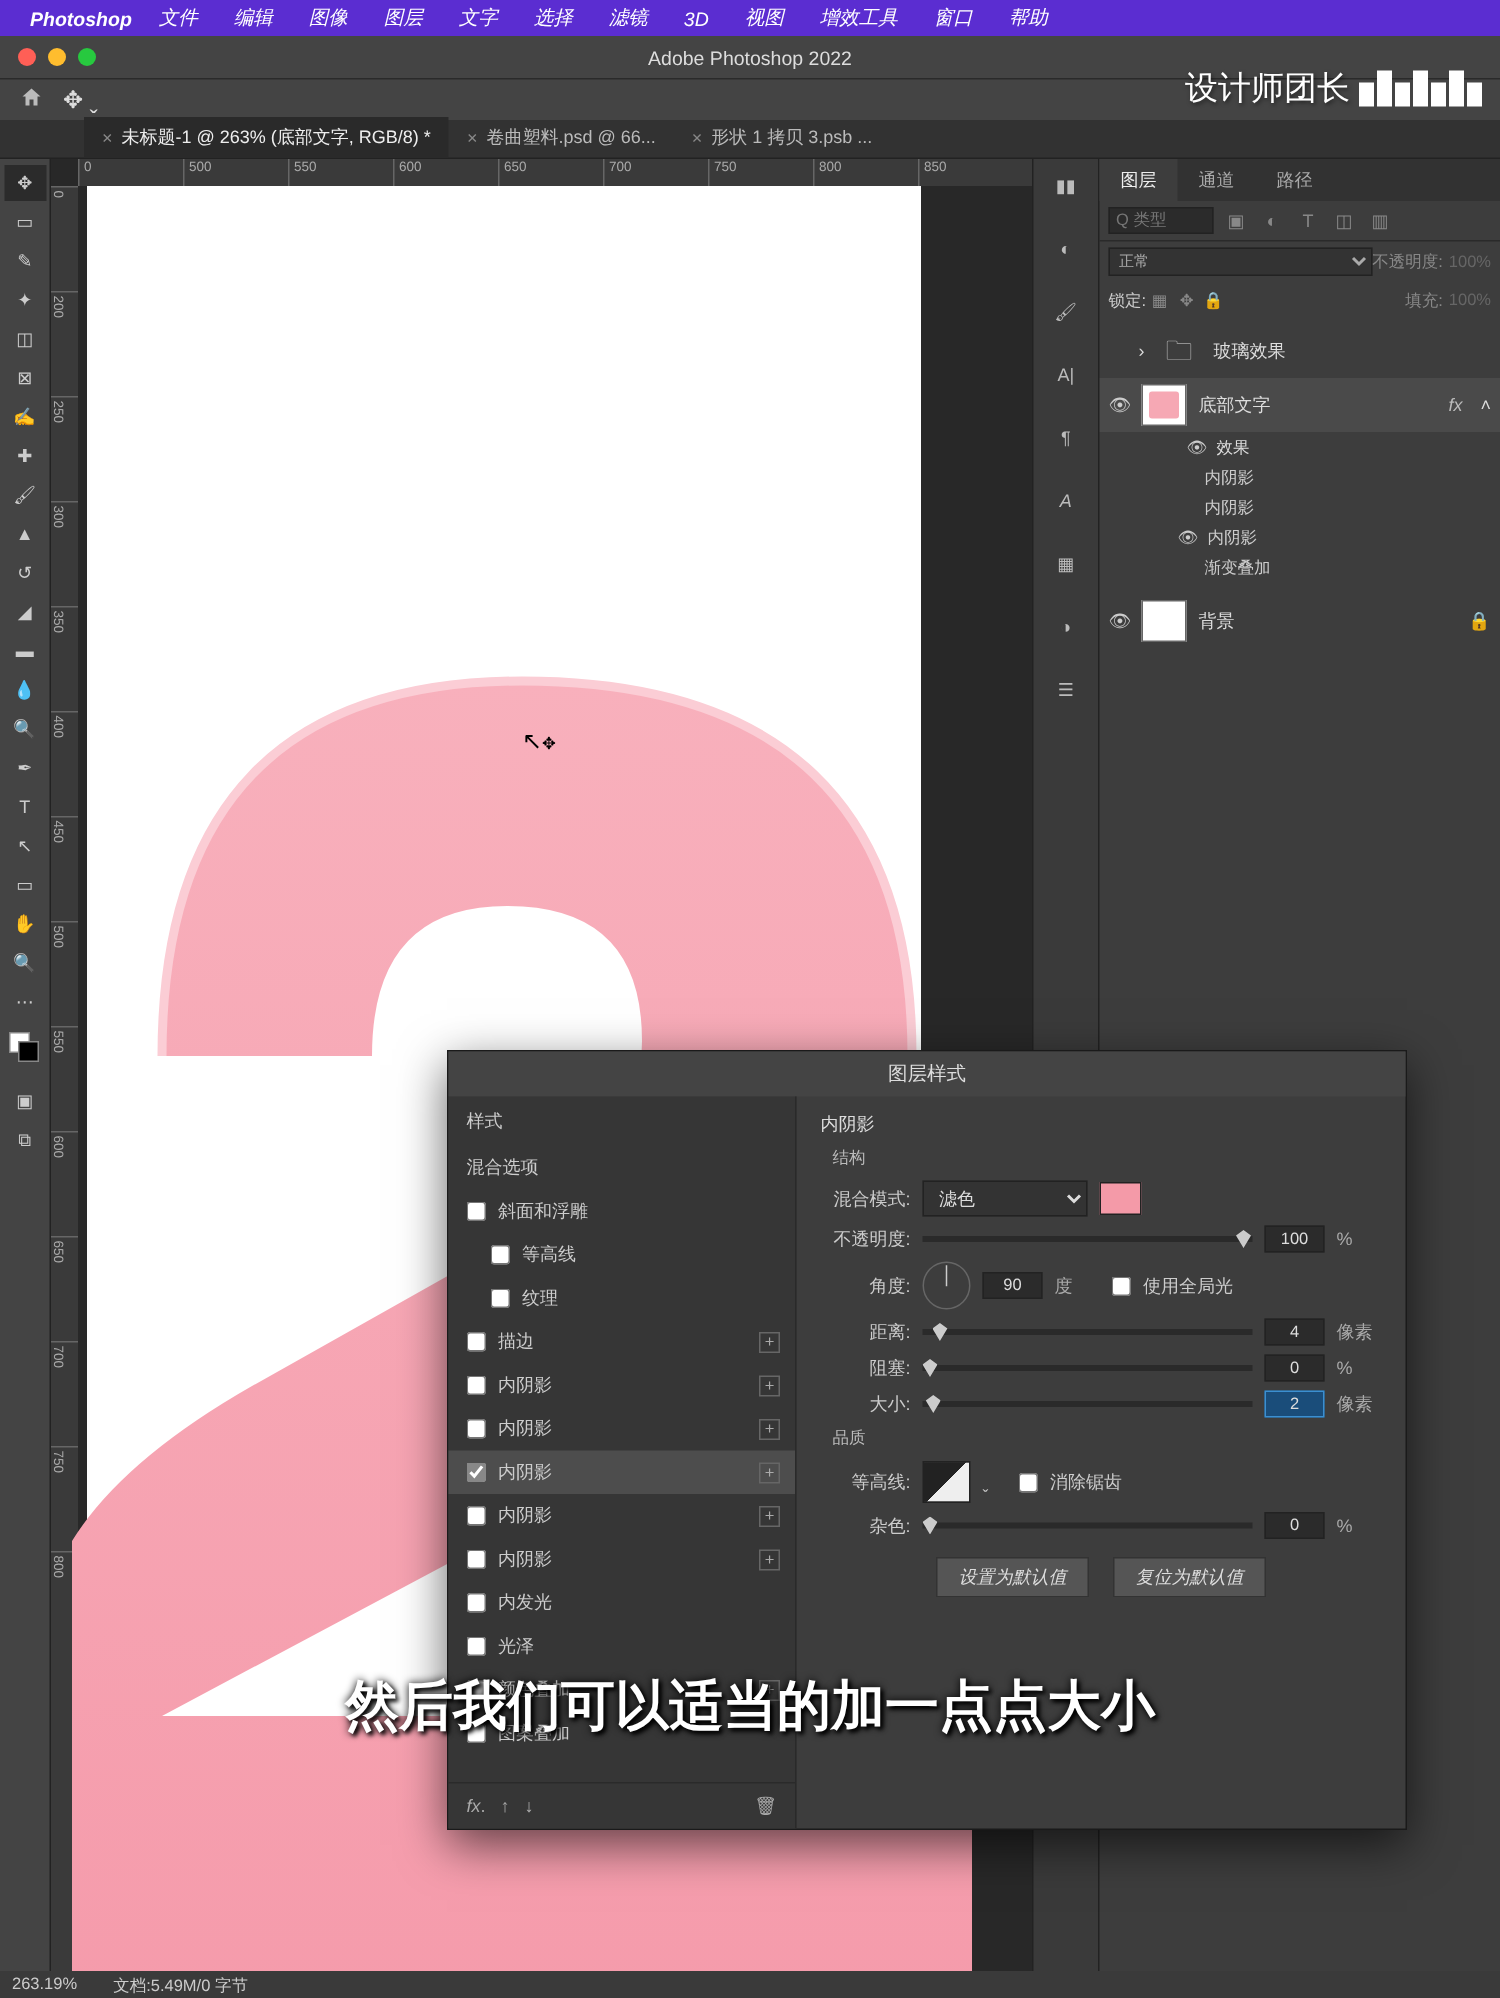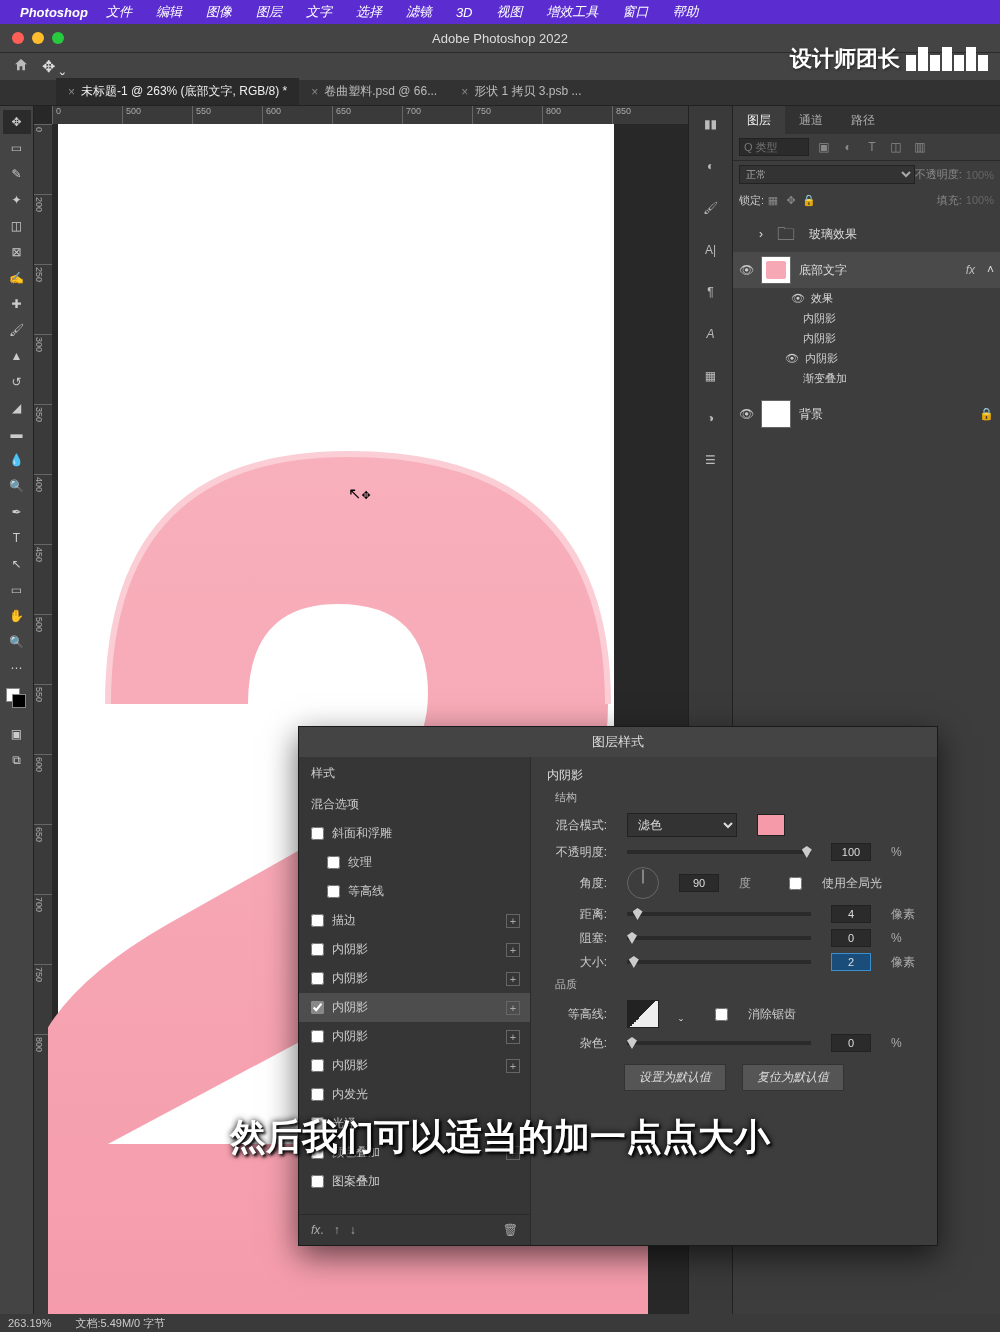--- a/index.html
+++ b/index.html
@@ -65,56 +65,56 @@
 .layer { display: flex; align-items: center; padding: 4px 6px; gap: 8px; font-size: 12px; color: #ddd; }
 .layer.group { padding-left: 26px; }
 .layer.sel { background: #4a4a4a; }
 .eye { width: 14px; color: #ccc; text-align: center; }
 .thumb { width: 30px; height: 28px; background: #fff; border: 1px solid #666; position: relative; }
 .thumb.folder { background: none; border: none; color: #aaa; font-size: 18px; line-height: 28px; text-align: center; }
 .fx-row { padding-left: 70px; font-size: 11px; color: #ccc; display: flex; align-items: center; gap: 6px; height: 20px; }
 .fx-label { padding-left: 58px; font-size: 11px; color: #ddd; display: flex; align-items: center; gap: 6px; height: 20px; }
 
 
-.dialog { position: absolute; left: 298px; top: 726px; width: 640px; height: 520px; background: #3d3d3d; border: 1px solid #1a1a1a; box-shadow: 0 10px 30px rgba(0,0,0,0.6); display: flex; flex-direction: column; }
+.dialog { position: absolute; left: 298px; top: 700px; width: 640px; height: 520px; background: #3d3d3d; border: 1px solid #1a1a1a; box-shadow: 0 10px 30px rgba(0,0,0,0.6); display: flex; flex-direction: column; }
 .dlg-title { text-align: center; padding: 6px; font-size: 13px; color: #ddd; background: #444; }
 .dlg-body { flex: 1; display: flex; }
 .dlg-left { width: 232px; background: #363636; border-right: 1px solid #2a2a2a; display: flex; flex-direction: column; }
 .dlg-left .hdr { padding: 8px 12px; font-size: 12px; color: #ccc; }
 .style-item { display: flex; align-items: center; padding: 6px 12px; font-size: 12px; color: #ccc; gap: 8px; position: relative; }
 .style-item.sub { padding-left: 28px; }
 .style-item.sel { background: #4d4d4d; }
 .style-item input[type=checkbox] { accent-color: #888; }
 .plus { position: absolute; right: 10px; color: #aaa; border: 1px solid #666; width: 14px; height: 14px; line-height: 12px; text-align: center; font-size: 11px; }
 .dlg-left-foot { margin-top: auto; padding: 8px 12px; display: flex; gap: 10px; color: #aaa; border-top: 1px solid #2a2a2a; }
 
 .dlg-right { flex: 1; padding: 10px 16px; font-size: 12px; color: #ccc; }
 .sect-title { font-size: 12px; color: #ddd; margin-bottom: 6px; }
 .sect-sub { font-size: 11px; color: #bbb; margin: 4px 0 8px 8px; }
-.form-row { display: flex; align-items: center; margin: 6px 0; gap: 20px; }
+.form-row { display: flex; align-items: center; margin: 6px 0; gap: 8px; }
 .form-row .flbl { width: 60px; text-align: right; color: #ccc; }
 .form-row select { background: #333; border: 1px solid #222; color: #ddd; padding: 3px 6px; width: 110px; font-size: 12px; }
 .swatch { width: 28px; height: 22px; background: #f49aa8; border: 1px solid #222; }
 .slider { flex: 1; height: 4px; background: #2a2a2a; position: relative; }
 .slider .knob { position: absolute; top: -4px; width: 10px; height: 12px; background: #ccc; clip-path: polygon(50% 100%, 0 30%, 100% 30%, 50% 100%, 50% 0, 0 30%, 100% 30%, 50% 0); }
 .numfield { width: 40px; background: #2b2b2b; border: 1px solid #222; color: #ddd; padding: 2px 4px; text-align: center; font-size: 11px; }
 .numfield.edit { background: #1a4d7a; border-color: #3b8fd1; }
 .unit { color: #aaa; width: 30px; }
 .angle-dial { width: 32px; height: 32px; border: 1px solid #666; border-radius: 50%; position: relative; }
 .angle-dial::after { content: ''; position: absolute; top: 50%; left: 50%; width: 14px; height: 1px; background: #ccc; transform-origin: left; transform: rotate(-90deg); }
 .contour { width: 32px; height: 28px; background: linear-gradient(135deg, #222 50%, #eee 50%); border: 1px solid #222; }
 .btn { background: #555; border: 1px solid #333; color: #ddd; padding: 4px 14px; font-size: 12px; font-style: italic; }
 .btn-row { display: flex; gap: 16px; justify-content: center; margin-top: 12px; }
 
 
 .subtitle { position: absolute; bottom: 170px; left: 50%; transform: translateX(-50%); font-size: 36px; font-weight: 600; color: #fff; text-shadow: 0 0 6px #000, 2px 2px 3px #000; white-space: nowrap; z-index: 50; }
 
 
 .watermark { position: absolute; top: 44px; right: 12px; display: flex; gap: 6px; align-items: center; z-index: 40; }
-.wm-text { color: #fff; font-size: 22px; font-weight: 700; text-shadow: 1px 1px 3px rgba(0,0,0,.5); }
+.wm-text { color: #fff; font-size: 22px; font-weight: 400; text-shadow: 1px 1px 3px rgba(0,0,0,.5); }
 .wm-logo { display:flex; gap:2px; align-items:flex-end; }
 .wm-bar { width: 10px; background: #fff; }
 
 .statusbar { position: absolute; bottom: 0; left: 0; right: 0; height: 18px; background: #3a3a3a; display: flex; align-items: center; padding: 0 8px; gap: 24px; font-size: 11px; color: #ccc; }
 </style>
 </head>
 <body>
 
 <div class="menubar">
   <span class="apple"></span>
@@ -328,25 +328,25 @@
   <div class="dlg-body">
     <div class="dlg-left">
       <div class="hdr">样式</div>
       <div class="style-item">混合选项</div>
       <div class="style-item">
           <input type="checkbox" style="">
           <span>斜面和浮雕</span>
         </div>
       <div class="style-item sub">
           <input type="checkbox" style="">
+          <span>等高线</span>
+        </div>
+      <div class="style-item sub">
+          <input type="checkbox" style="">
           <span>纹理</span>
-        </div>
-      <div class="style-item sub">
-          <input type="checkbox" style="">
-          <span>等高线</span>
         </div>
       <div class="style-item">
           <input type="checkbox" style="">
           <span>描边</span>
           <span class="plus">+</span>
         </div>
       <div class="style-item">
           <input type="checkbox" style="">
           <span>内阴影</span>
           <span class="plus">+</span>

